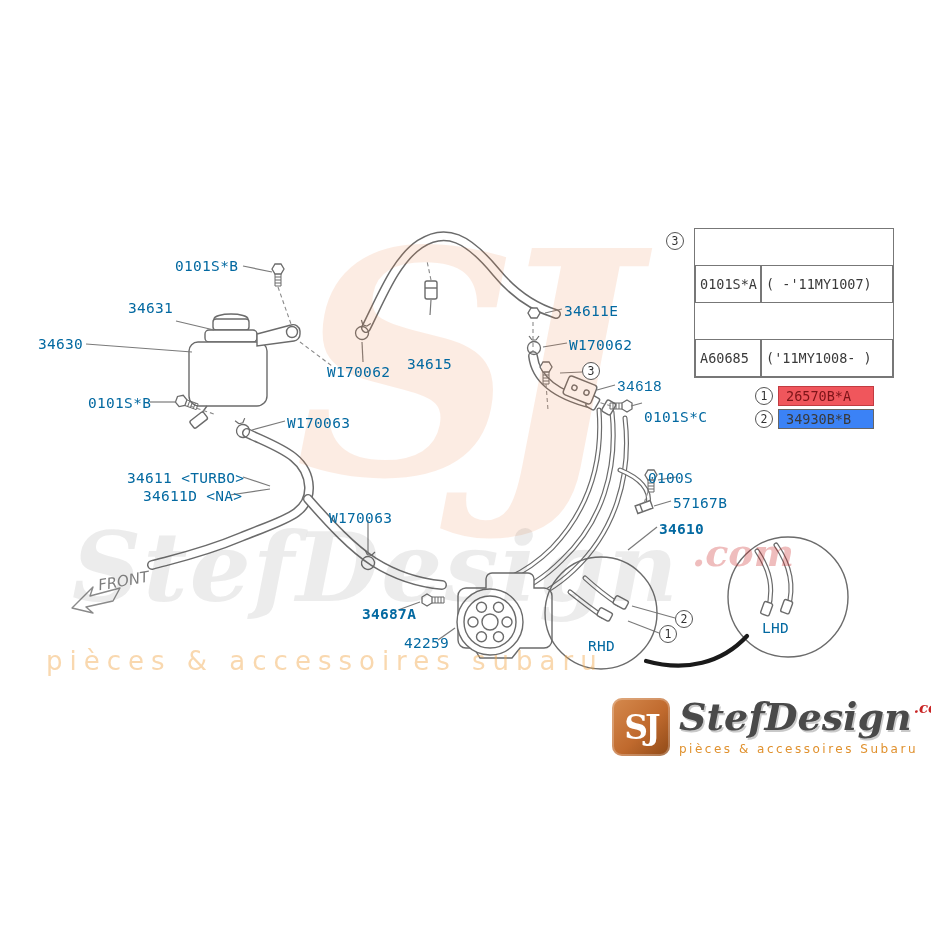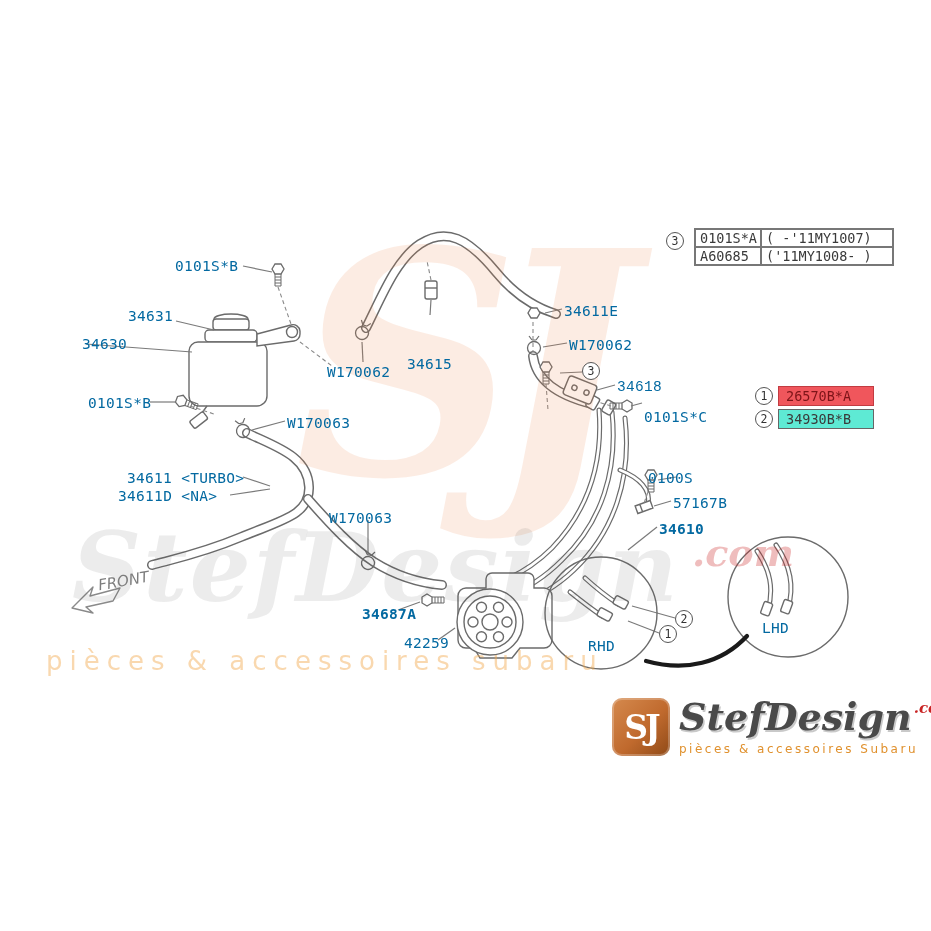--- a/index.html
+++ b/index.html
@@ -27,28 +27,28 @@
 
   
   .part-label { position:absolute; z-index:3; font-size:14.5px; color:#0369a1; white-space:nowrap; letter-spacing:0.3px; }
   .front-label { position:absolute; z-index:3; left:98px; top:572px; font:italic 15px "DejaVu Sans", sans-serif; color:#7d7d7d; transform:rotate(-10deg); }
   .circle-num { position:absolute; z-index:3; width:18px; height:18px; border:1.4px solid #555; border-radius:50%;
                 display:flex; align-items:center; justify-content:center; font-size:11.5px; color:#333; background:#fff; }
 
   
   .info-table { position:absolute; z-index:3; left:694px; top:228px; display:grid; grid-template-columns:66px 132px;
                 border:1.2px solid #777; background:rgba(255,255,255,0.9); font-size:13.5px; color:#3a3a3a; }
-  .info-table .cell { padding:0 4px; border:0.6px solid #777; white-space:nowrap; line-height:16px; }
+  .info-table .cell { padding:10px 4px; border:0.6px solid #777; white-space:nowrap; line-height:16px;margin-top:36px; }
   .table-marker { left:666px; top:232px; }
 
   
   .legend { position:absolute; z-index:3; left:755px; top:386px; display:flex; flex-direction:column; gap:3px; }
   .legend-row { display:flex; align-items:center; gap:5px; }
   .legend-row .circle-num { position:static; flex:0 0 auto; }
-  .legend-box { border:1.2px solid #666; background:#5eead4; color:#3a3a3a; font-size:13.5px; padding:1px 7px; white-space:nowrap; min-width:96px; }
+  .legend-box { border:1.2px solid #666; background:#3b82f6; color:#3a3a3a; font-size:13.5px; padding:1px 7px; white-space:nowrap; min-width:96px; }
   .legend-box.highlight { background:#f0565c; border-color:#c23b41; color:#7d1418; }
 
   
   .logo { position:absolute; z-index:4; left:612px; top:698px; display:flex; align-items:flex-start; gap:9px; }
   .logo-mark { width:58px; height:58px; border-radius:10px; background:linear-gradient(135deg,#d58a4e 0%, #c06a2e 55%, #8f4a17 100%);
                color:#fff; font:bold 33px "DejaVu Serif", serif; display:flex; align-items:center; justify-content:center;
                box-shadow:inset 0 0 0 2px rgba(255,255,255,0.25); letter-spacing:-3px; }
   .logo-text-block { display:flex; flex-direction:column; }
   .logo-name-row { display:flex; align-items:flex-start; gap:2px; }
   .logo-name { font:bold italic 38px "DejaVu Serif", serif; color:#4a4a4a; line-height:1; text-shadow:1.5px 1.5px 0 #c9c9c9; }
@@ -232,32 +232,32 @@
 
     <path d="M72,608 L93,587 L90,596 L120,588 L113,601 L86,607 L93,613 Z" fill="none" stroke="#8a8a8a" stroke-width="1.4" stroke-linejoin="round"></path>
   </svg>
 
   <div class="wm wm-monogram">SJ</div>
   <div class="wm wm-name">StefDesign</div>
   <div class="wm wm-tld">.com</div>
   <div class="wm wm-tagline">pièces &amp; accessoires subaru</div>
 
   <div class="part-label" style="left:175px;top:258px;">0101S*B</div>
-  <div class="part-label" style="left:128px;top:308px;">34631</div>
-  <div class="part-label" style="left:38px;top:336px;margin-left:44px;">34630</div>
+  <div class="part-label" style="left:128px;top:300px;">34631</div>
+  <div class="part-label" style="left:38px;top:336px;">34630</div>
   <div class="part-label" style="left:88px;top:395px;">0101S*B</div>
   <div class="part-label" style="left:327px;top:364px;">W170062</div>
   <div class="part-label" style="left:407px;top:317px;margin-top:39px;">34615</div>
   <div class="part-label" style="left:564px;top:303px;">34611E</div>
   <div class="part-label" style="left:569px;top:337px;">W170062</div>
   <div class="part-label" style="left:617px;top:379px;font-family:Liberation Mono, monospace;">34618</div>
   <div class="part-label" style="left:644px;top:409px;">0101S*C</div>
   <div class="part-label" style="left:287px;top:415px;">W170063</div>
   <div class="part-label" style="left:127px;top:470px;">34611 &lt;TURBO&gt;</div>
-  <div class="part-label" style="left:118px;top:488px;">34611D &lt;NA&gt;</div>
+  <div class="part-label" style="left:143px;top:488px;">34611D &lt;NA&gt;</div>
   <div class="part-label" style="left:329px;top:510px;">W170063</div>
   <div class="part-label" style="left:362px;top:606px;font-weight:bold;">34687A</div>
   <div class="part-label" style="left:404px;top:635px;">42259</div>
   <div class="part-label" style="left:648px;top:470px;">0100S</div>
   <div class="part-label" style="left:673px;top:495px;">57167B</div>
   <div class="part-label" style="left:659px;top:521px;font-weight:bold;">34610</div>
   <div class="part-label" style="left:588px;top:638px;">RHD</div>
   <div class="part-label" style="left:762px;top:620px;">LHD</div>
 
   <div class="circle-num" style="left:582px;top:362px;">3</div>

